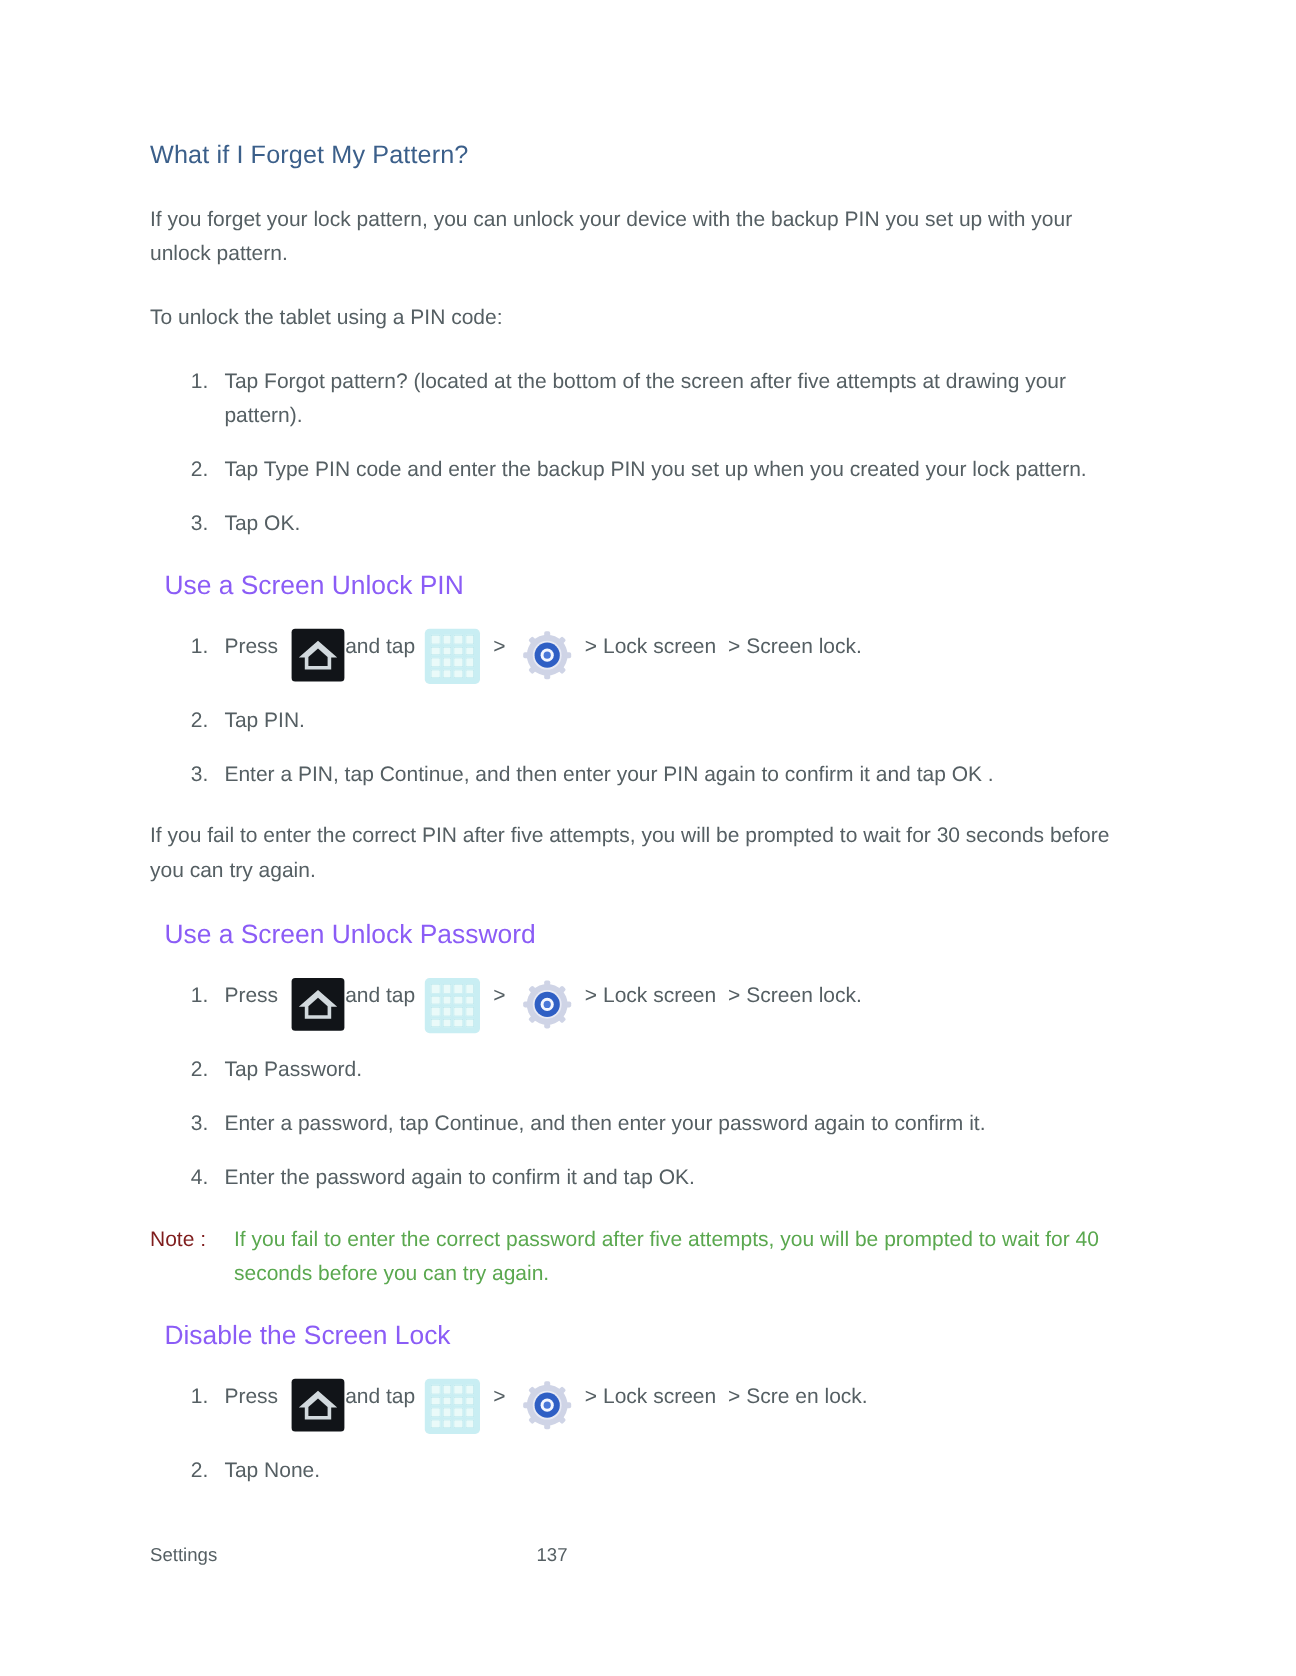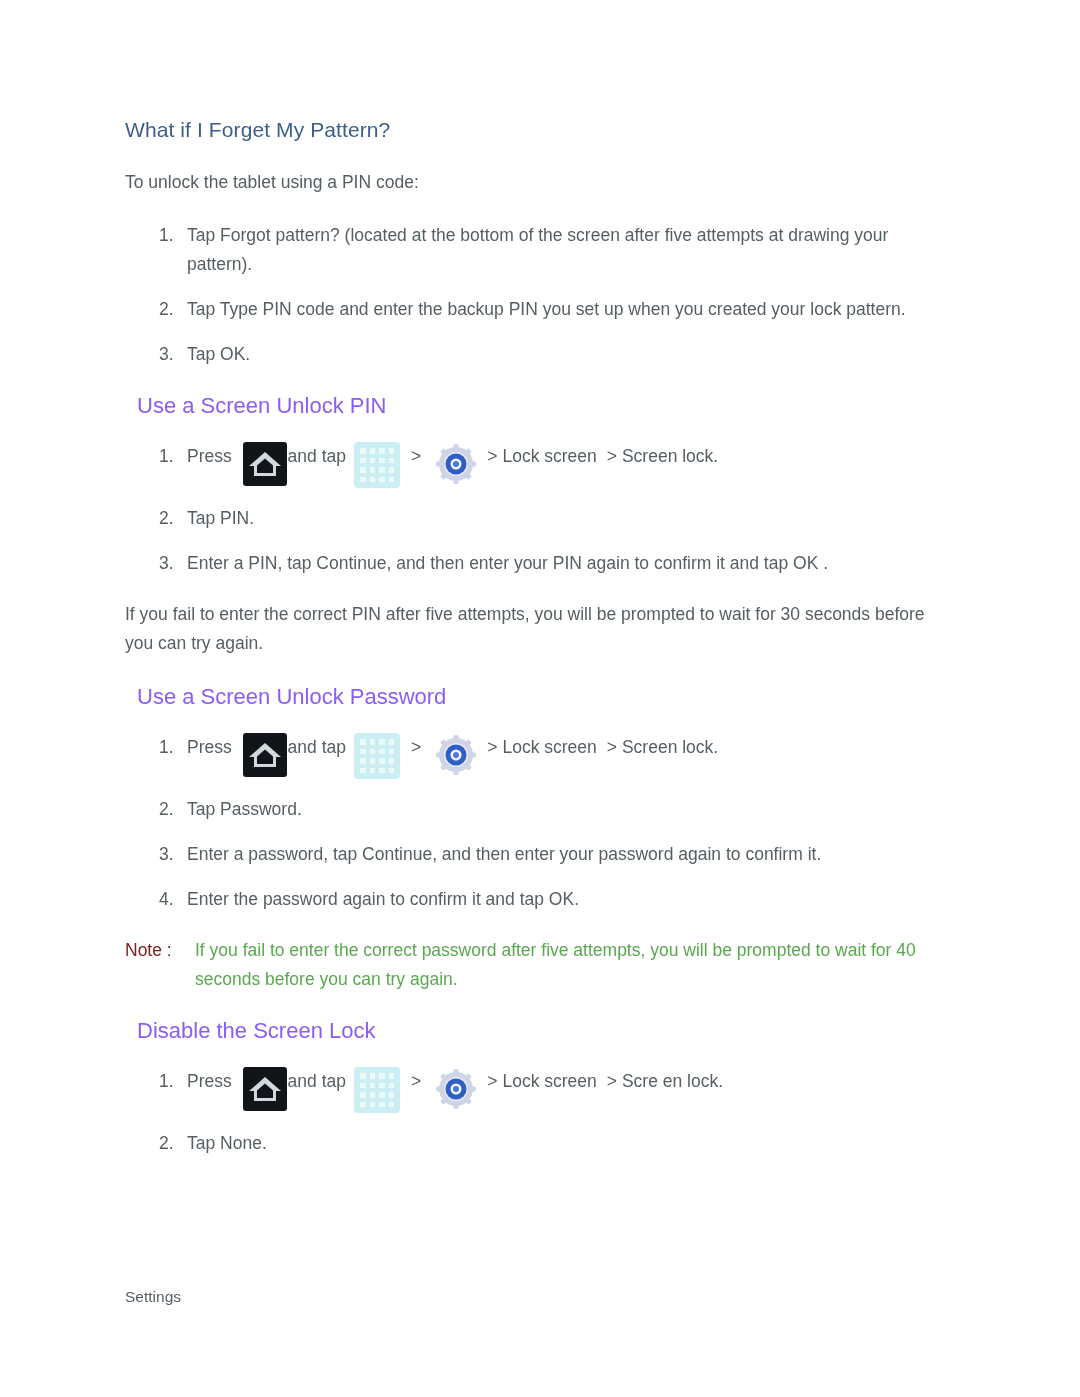--- a/index.html
+++ b/index.html
@@ -189,20 +189,21 @@
 </style>
 </head>
 <body>
 
 <div class="page">
 
   <div class="content">
 
     <h1 class="section-title">What if I Forget My Pattern?</h1>
 
+    <p class="para">If you forget your lock pattern, you can unlock your device with the backup PIN you set up with your unlock pattern.</p>
 
     <p class="para">To unlock the tablet using a PIN code:</p>
 
     <ol class="steps">
       <li>
         <span class="num">1.</span>
         <span>Tap Forgot pattern?   (located at the bottom of the screen after five attempts at drawing your pattern).</span>
       </li>
       <li>
         <span class="num">2.</span>
@@ -434,15 +435,16 @@
       <li>
         <span class="num">2.</span>
         <span>Tap None.</span>
       </li>
     </ol>
 
   </div>
 
   <div class="footer">
     <span class="f-left">Settings</span>
+    <span class="f-page">137</span>
   </div>
 
 </div>
 
 </body></html>

